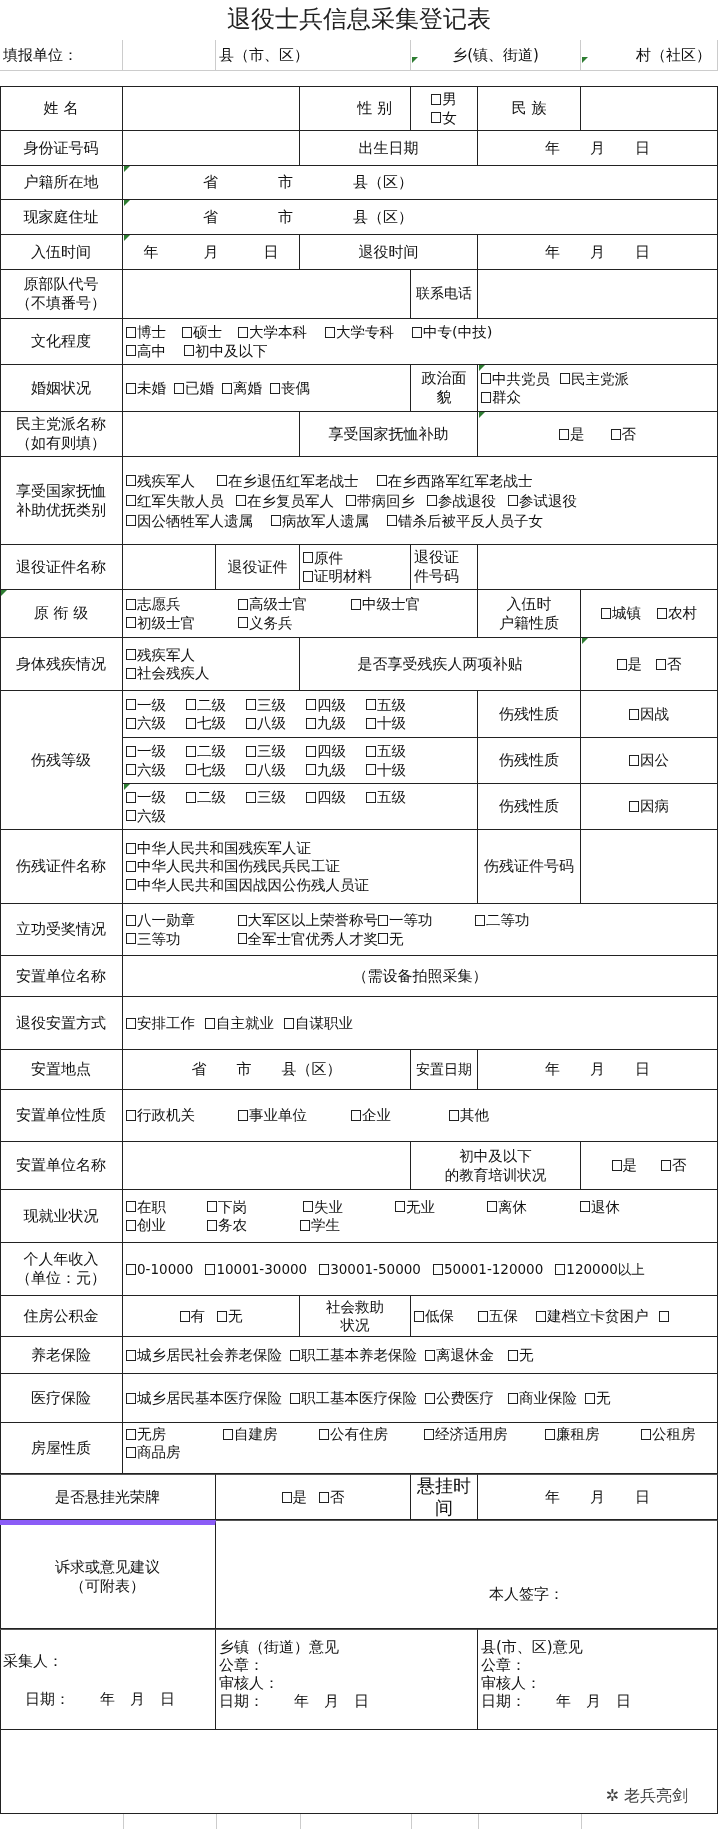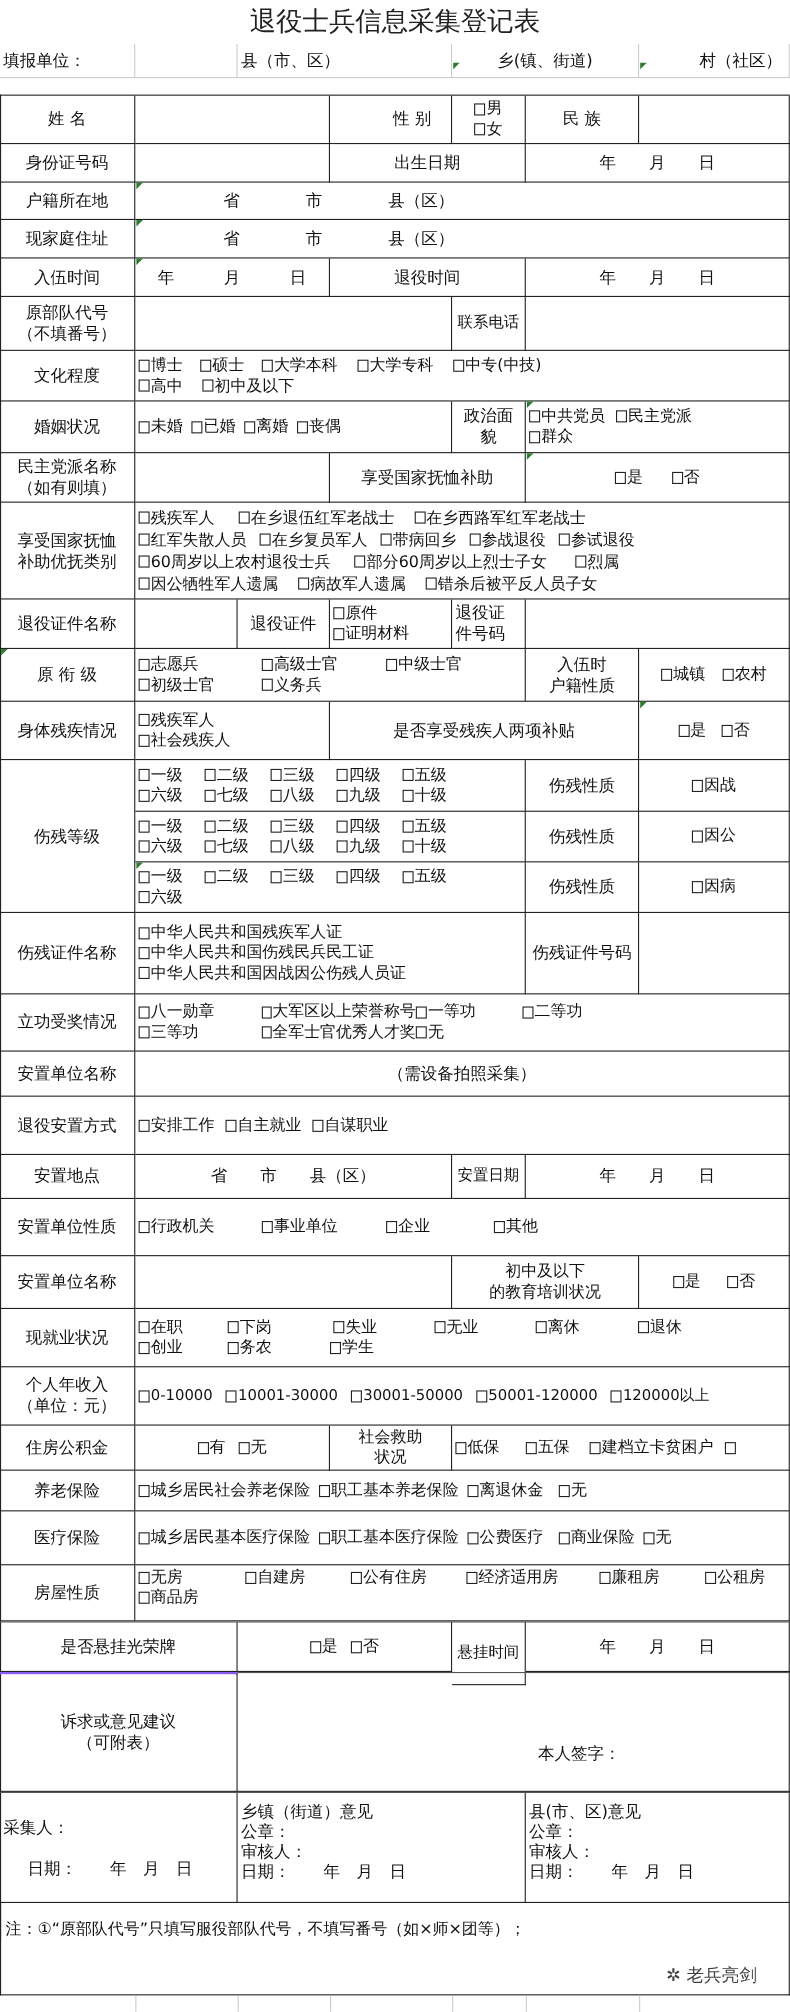--- a/index.html
+++ b/index.html
@@ -233,34 +233,20 @@
       <span class="opt" style="margin-right:12px;">
           <span class="box"></span>
           <span>参战退役</span>
         </span>
       <span class="opt">
           <span class="box"></span>
           <span>参试退役</span>
         </span>
     </div>
     <div class="optrow">
-      <span class="opt" style="margin-right:22px;">
-          <span class="box"></span>
-          <span>60周岁以上农村退役士兵</span>
-        </span>
-      <span class="opt" style="margin-right:26px;">
-          <span class="box"></span>
-          <span>部分60周岁以上烈士子女</span>
-        </span>
-      <span class="opt">
-          <span class="box"></span>
-          <span>烈属</span>
-        </span>
-    </div>
-    <div class="optrow">
       <span class="opt" style="margin-right:18px;">
           <span class="box"></span>
           <span>因公牺牲军人遗属</span>
         </span>
       <span class="opt" style="margin-right:18px;">
           <span class="box"></span>
           <span>病故军人遗属</span>
         </span>
       <span class="opt">
           <span class="box"></span>
@@ -861,24 +847,24 @@
     <span class="opt" style="margin-right:12px;">
         <span class="box"></span>
         <span>是</span>
       </span>
     <span class="opt" style="margin:0;">
         <span class="box"></span>
         <span>否</span>
       </span>
   </div>
 </div>
-<div class="c lb" style="left:411px;top:1474px;width:67px;height:58px;font-size:14px;border-top:1px solid #555;">悬挂时间</div>
+<div class="c lb" style="left:411px;top:1474px;width:67px;height:46px;font-size:18px;border-top:1px solid #555;">悬挂时间</div>
 <div class="c" style="left:478px;top:1474px;width:240px;height:46px;border-top:1px solid #555;">年　　月　　日</div>
 
-<div class="c lb" style="left:0;top:1520px;width:216px;height:109px;border-top:2px solid #8b5cf6;">
+<div class="c lb" style="left:0;top:1520px;width:216px;height:109px;border-top:5px solid #8b5cf6;">
   <div>
       <div>诉求或意见建议</div>
       <div>（可附表）</div>
     </div>
 </div>
 <div class="c" style="left:216px;top:1520px;width:502px;height:109px;border-top:1px solid #555;align-items:flex-end;">
   <span style="margin:0 0 24px 120px;">本人签字：</span>
 </div>
 
 <div class="c" style="left:0;top:1629px;width:216px;height:101px;border-top:1px solid #555;align-items:flex-start;justify-content:flex-start;">
@@ -896,21 +882,20 @@
 <div class="c" style="left:478px;top:1629px;width:240px;height:101px;border-top:1px solid #555;align-items:flex-start;justify-content:flex-start;">
   <div class="stack" style="padding-top:8px;line-height:18px;text-align:left;">
     <div>县(市、区)意见</div>
     <div>公章：</div>
     <div>审核人：</div>
     <div>日期：　　年　月　日</div>
   </div>
 </div>
 
 <div class="note" style="top:1730px;height:84px;padding-top:14px;">
-  <div>注：①“原部队代号”只填写服役部队代号，不填写番号（如×师×团等）；</div>
 </div>
 <div style="position:absolute;right:30px;top:1786px;color:#404040;font-size:16px;">
   <span>✲ </span><span>老兵亮剑</span>
 </div>
 
 <div class="bottomgrid">
   <div style="left:0;width:123px;top:1814px;height:15px;"></div>
   <div style="left:123px;width:93px;top:1814px;height:15px;"></div>
   <div style="left:216px;width:84px;top:1814px;height:15px;"></div>
   <div style="left:300px;width:111px;top:1814px;height:15px;"></div>

